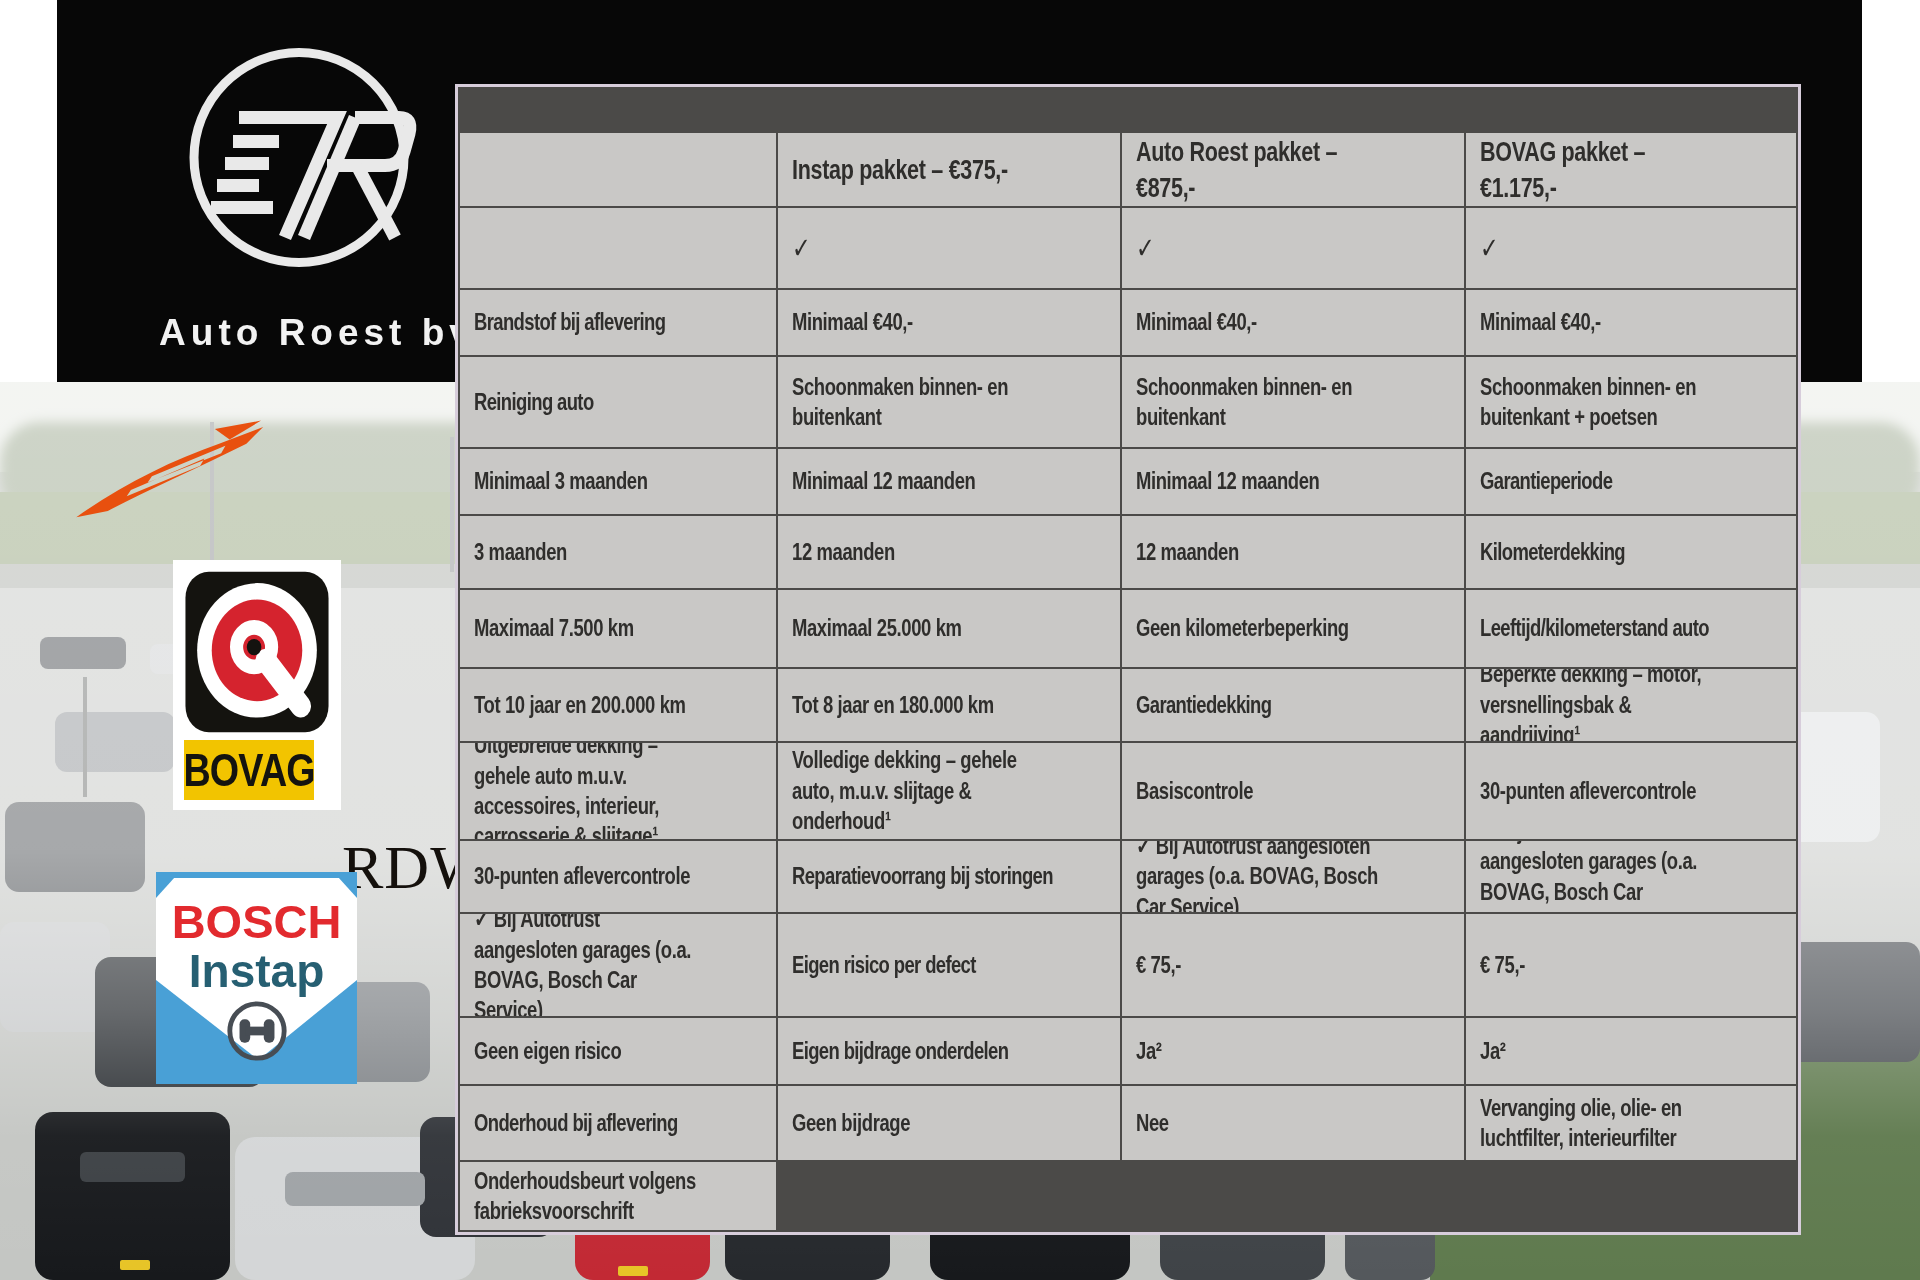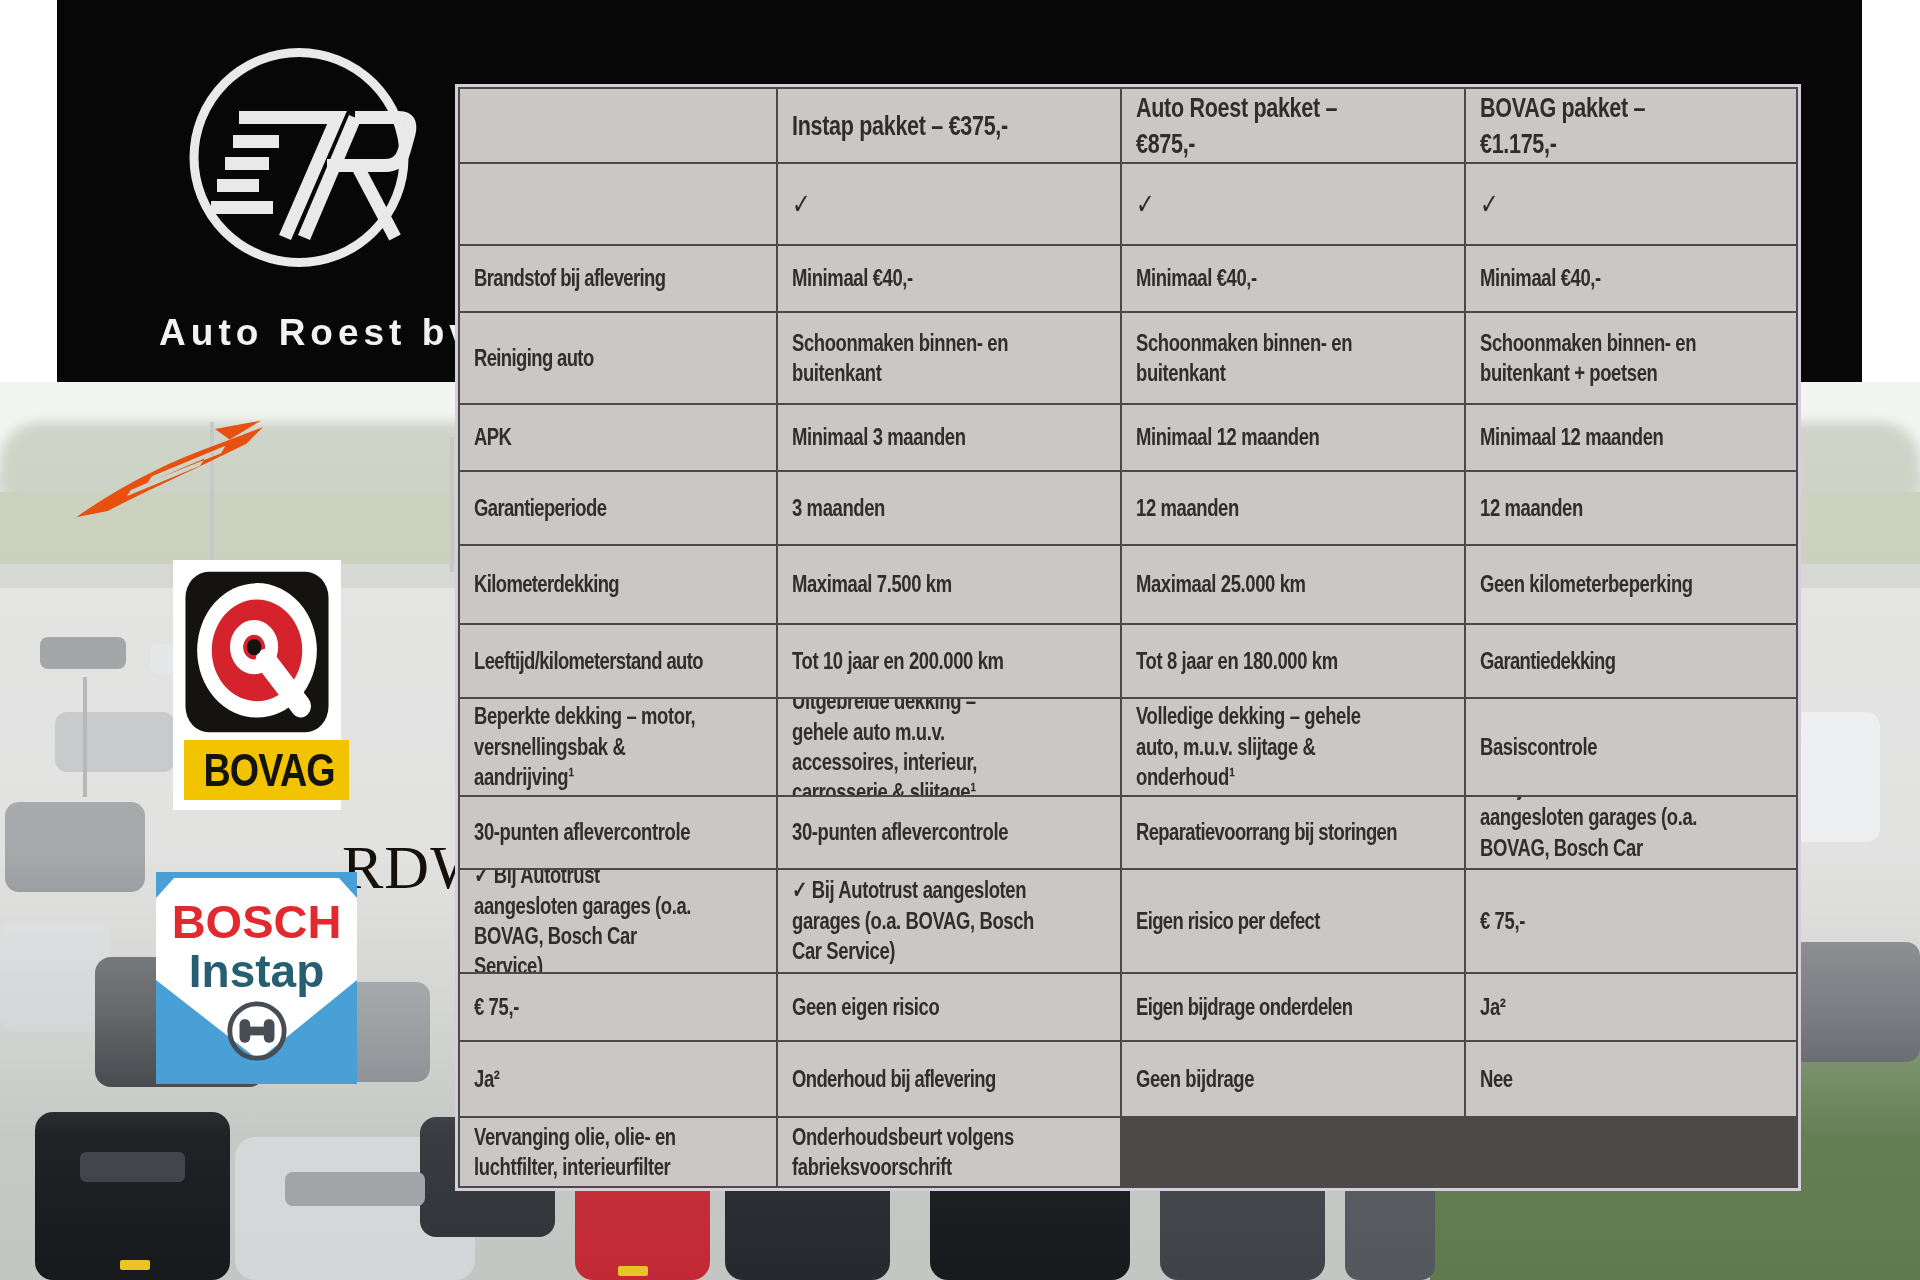--- a/index.html
+++ b/index.html
@@ -36,22 +36,22 @@
     background:linear-gradient(180deg,rgba(255,255,255,.55) 0%,rgba(255,255,255,.50) 52%,rgba(255,255,255,.28) 70%,rgba(255,255,255,.04) 84%,rgba(255,255,255,0) 100%);}
   
   .rdw{position:absolute;left:70px;top:408px;width:330px;height:115px;}
   .rdw-text{
     position:absolute;left:272px;top:424px;font-family:"Liberation Serif",serif;
     font-size:62px;color:#14100c;letter-spacing:1px;
   }
   .bovag{position:absolute;left:173px;top:560px;width:168px;height:250px;background:#ffffff;padding:0;}
   .bovag-emblem{position:absolute;left:11px;top:10px;width:146px;height:164px;}
   .bovag-band{
-    position:absolute;left:11px;top:180px;width:165px;height:60px;background:#f2c400;
-    display:flex;align-items:center;justify-content:flex-end;
+    position:absolute;left:11px;top:180px;width:130px;height:60px;background:#f2c400;
+    display:flex;align-items:center;justify-content:center;
   }
   .bovag-band span{
     font-size:46px;font-weight:bold;color:#14130f;transform:scaleX(.82);letter-spacing:-1px;
   }
   .bosch{position:absolute;left:156px;top:872px;width:201px;height:212px;background:#49a0d6;}
   .bosch-shield{
     position:absolute;left:0;top:0;width:201px;height:200px;background:#ffffff;
     clip-path:polygon(9% 3%,91% 3%,100% 13%,100% 54%,51% 94%,0 54%,0 13%);
   }
   .bosch-l1{position:absolute;left:0;top:22px;width:201px;text-align:center;font-size:47px;font-weight:bold;color:#e22a2e;letter-spacing:0px;}
@@ -59,20 +59,21 @@
   .bosch-sym{position:absolute;left:68px;top:126px;width:66px;height:66px;}
   
   .pkg-table{
     position:absolute;left:455px;top:84px;
     border:3px solid #d7cddb;background:#4b4a48;
   }
   .grid{
     display:grid;border-left:2px solid #4b4a48;border-top:2px solid #4b4a48;
     grid-template-columns:318px 344px 344px 332px;
     grid-template-rows:75px 82px 67px 92px 67px 74px 79px 74px 98px 73px 104px 68px 76px 70px;
+    margin-top:44px;
   }
   .cell{
     background:#c9c8c6;border-right:2px solid #4b4a48;border-bottom:2px solid #4b4a48;
     box-sizing:border-box;display:flex;align-items:center;padding:4px 12px 4px 14px;
     color:#2f2e2c;overflow:hidden;
   }
   .cell .txt{
     display:block;width:130%;transform:scaleX(.769);transform-origin:left center;
     font-weight:bold;font-size:24px;line-height:1.27;letter-spacing:-.5px;
   }
@@ -232,23 +233,20 @@
       </div>
       <div class="cell">
         <span class="txt">Schoonmaken binnen- en buitenkant</span>
       </div>
       <div class="cell">
         <span class="txt">Schoonmaken binnen- en buitenkant</span>
       </div>
       <div class="cell">
         <span class="txt">Schoonmaken binnen- en buitenkant + poetsen</span>
       </div>
-      <div class="cell label">
-        <span class="txt">APK</span>
-      </div>
       <div class="cell">
         <span class="txt">Minimaal 3 maanden</span>
       </div>
       <div class="cell">
         <span class="txt">Minimaal 12 maanden</span>
       </div>
       <div class="cell">
         <span class="txt">Minimaal 12 maanden</span>
       </div>
       <div class="cell label">

